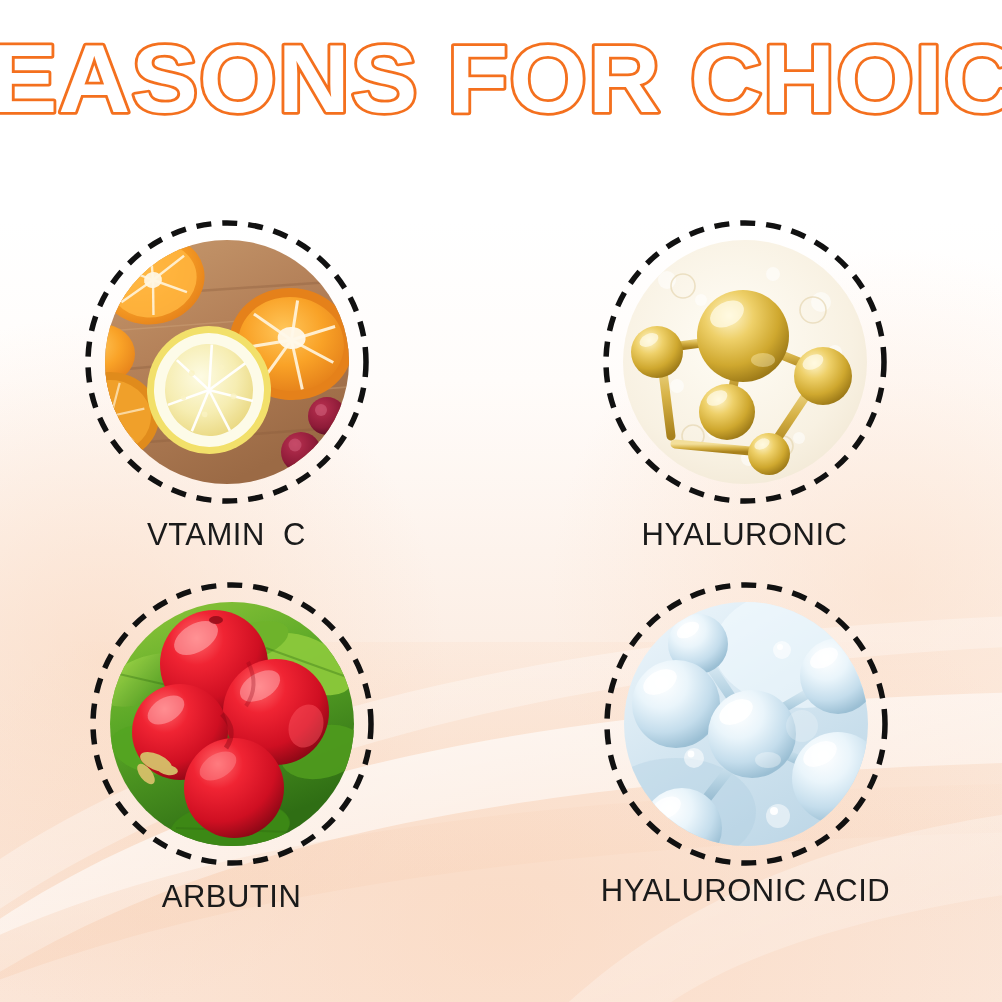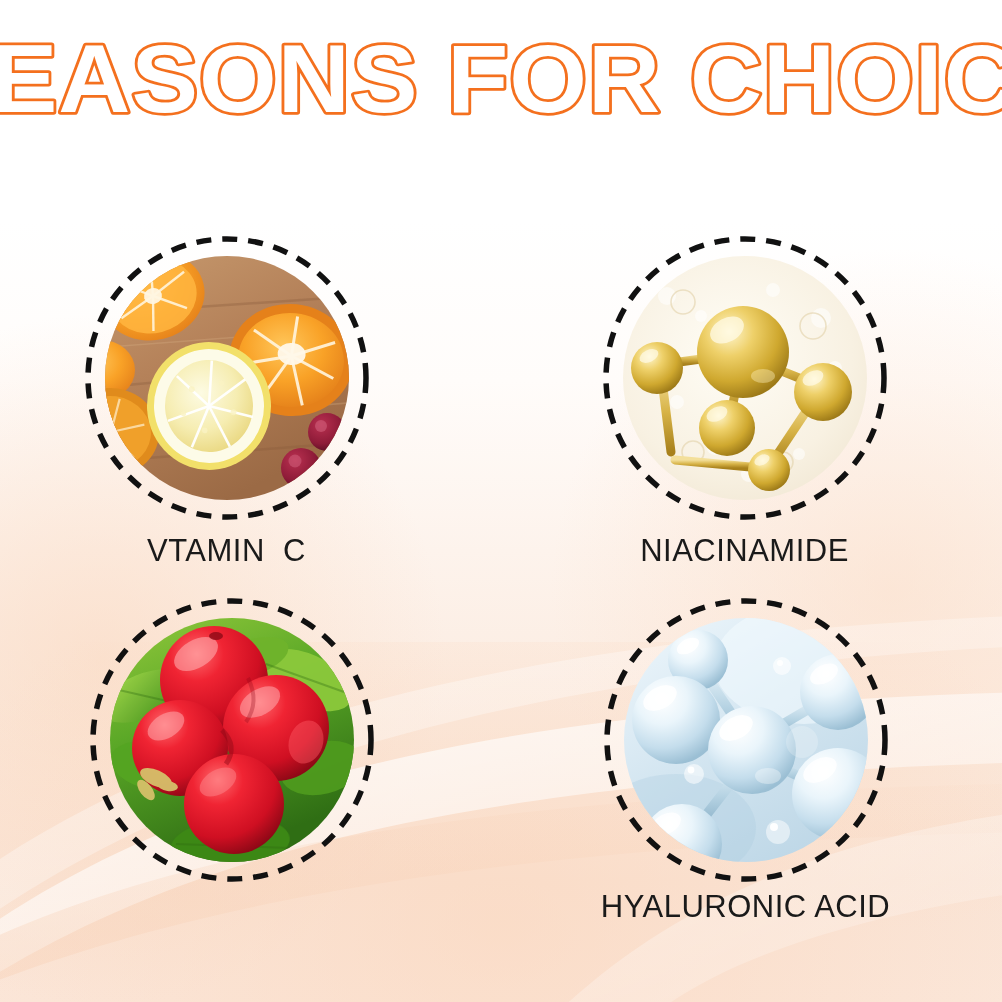--- a/index.html
+++ b/index.html
@@ -73,21 +73,21 @@
     fill: #ffffff;
     stroke: #f4701e;
     stroke-width: 5.5px;
     paint-order: stroke fill;
     stroke-linejoin: round;
   }
 
   
   .grid {
     position: absolute;
-    left: 0; top: 236px;
+    left: 0; top: 220px;
     width: 1002px;
     display: grid;
     grid-template-columns: 501px 501px;
     grid-template-rows: 362px 362px;
   }
   .cell {
     position: relative;
     display: flex;
     flex-direction: column;
     align-items: center;
@@ -359,21 +359,21 @@
 
               <circle cx="104" cy="172" r="28" fill="url(#goldBall)"></circle>
               <ellipse cx="94" cy="158" rx="11" ry="7" fill="#fffbe8" opacity="0.7" transform="rotate(-25 94 158)"></ellipse>
 
               <circle cx="146" cy="214" r="21" fill="url(#goldBall)"></circle>
               <ellipse cx="139" cy="204" rx="8" ry="5" fill="#fffbe8" opacity="0.68" transform="rotate(-25 139 204)"></ellipse>
             </g>
           </svg>
         </div>
       </div>
-      <div class="item-label">NIACINAMIDE</div>
+      <div class="item-label">HYALURONIC</div>
     </div>
 
     <div class="cell cell-2">
       <div class="circle-stack">
         <svg class="dashed-ring" viewBox="0 0 284 284">
           <circle cx="142" cy="142" r="139" fill="none" stroke="#111111" stroke-width="5.5" stroke-dasharray="15 11" stroke-linecap="butt"></circle>
         </svg>
         <div class="photo-disc">
           <svg viewBox="0 0 244 244">
             <defs>
@@ -431,20 +431,21 @@
 
               <circle cx="124" cy="186" r="50" fill="url(#redBerry)"></circle>
               <ellipse cx="108" cy="164" rx="20" ry="12" fill="#ff9398" opacity="0.42" transform="rotate(-30 108 164)"></ellipse>
 
               <path d="M 112 112 q 16 16 4 34" stroke="#8e0816" stroke-width="5" fill="none" opacity="0.45"></path>
               <path d="M 138 60 q 12 24 -2 44" stroke="#8e0816" stroke-width="4" fill="none" opacity="0.3"></path>
             </g>
           </svg>
         </div>
       </div>
+      <div class="item-label">ARBUTIN</div>
     </div>
 
     <div class="cell cell-3">
       <div class="circle-stack">
         <svg class="dashed-ring" viewBox="0 0 284 284">
           <circle cx="142" cy="142" r="139" fill="none" stroke="#111111" stroke-width="5.5" stroke-dasharray="15 11" stroke-linecap="butt"></circle>
         </svg>
         <div class="photo-disc">
           <svg viewBox="0 0 244 244">
             <defs>

